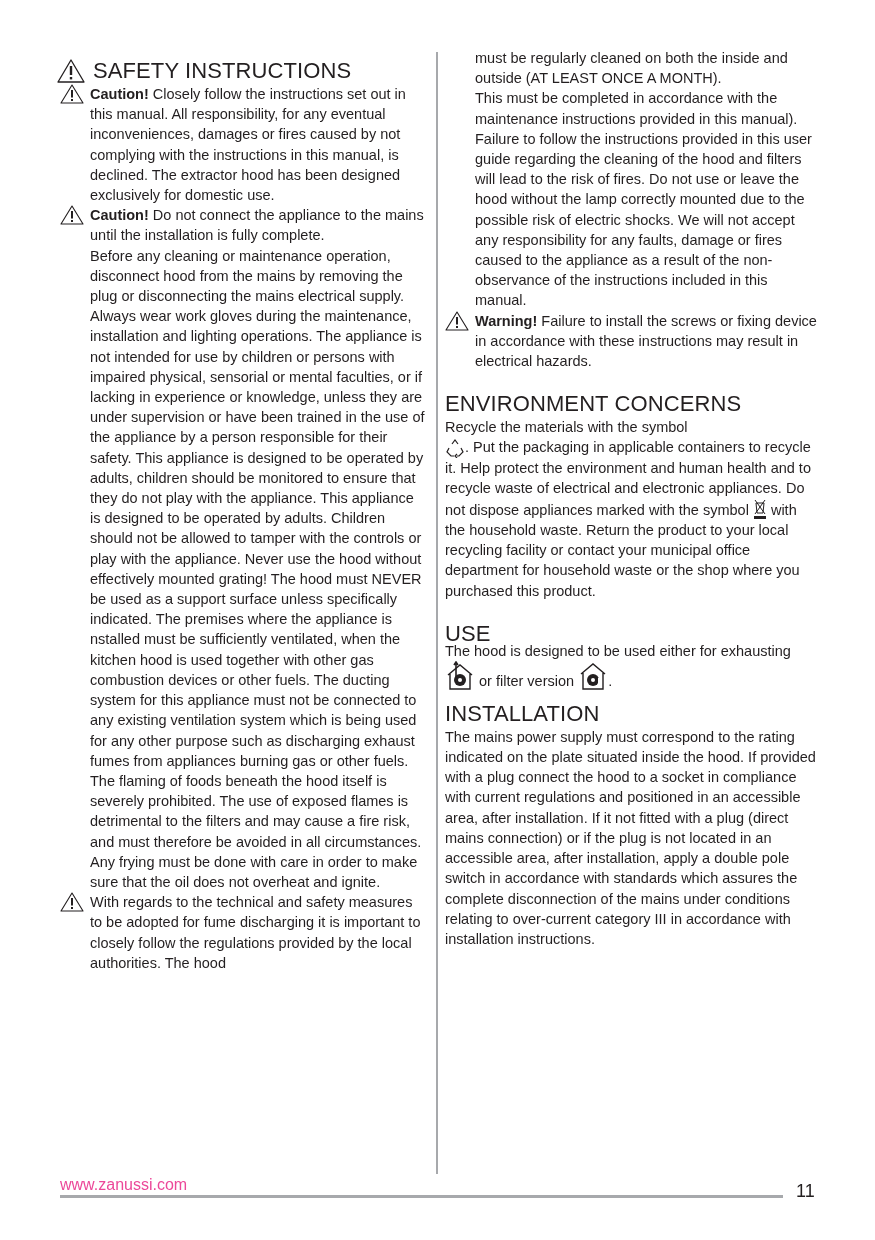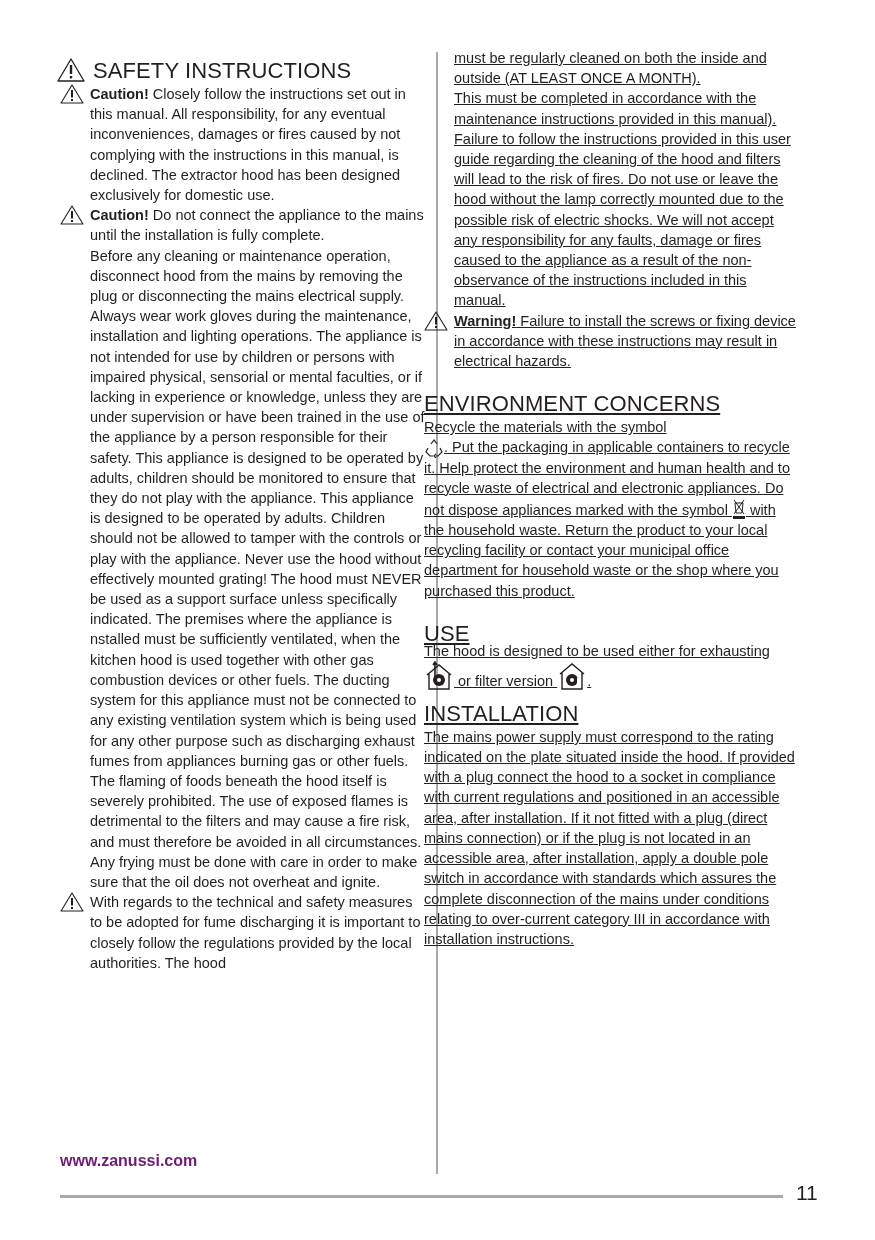--- a/index.html
+++ b/index.html
@@ -2,40 +2,40 @@
 <html><head>
 <meta charset="utf-8">
 <style>
   html, body { margin: 0; padding: 0; background: #ffffff; }
   body {
     width: 875px; height: 1240px; position: relative; overflow: hidden;
     font-family: "Liberation Sans", sans-serif; color: #231f20;
   }
   .col { position: absolute; top: 0; }
   .col-left { left: 60px; width: 368px; top: 58px; }
-  .col-right { left: 424px; width: 372px; top: 48px; text-decoration: underline; }
+  .col-right { left: 445px; width: 372px; top: 48px; }
   .divider-v {
     position: absolute; left: 436px; top: 52px; width: 2px; height: 1122px;
     background: #a7a9ac;
   }
   .footer-rule {
     position: absolute; left: 60px; top: 1195px; width: 723px; height: 3px;
     background: #a7a9ac;
   }
   .footer-url {
-    position: absolute; left: 60px; top: 1152px; font-size: 16px; font-weight: bold;
-    color: #701a75;
+    position: absolute; left: 60px; top: 1176px; font-size: 16px; font-weight: normal;
+    color: #ec4899;
   }
   .page-num {
-    position: absolute; left: 796px; top: 1181px; font-size: 21px; color: #231f20;
+    position: absolute; left: 796px; top: 1181px; font-size: 18px; color: #231f20;
   }
   h1.sec {
     font-weight: normal; font-size: 22px; margin: 0; line-height: 26px; letter-spacing: 0.1px;
   }
-  .col-left h1.sec { display: flex; align-items: flex-start; }
+  .col-left h1.sec { display: flex; align-items: center; }
   .p { font-size: 14.5px; line-height: 20.2px; margin: 0; }
   .warn-row { position: relative; padding-left: 30px; }
   .warn-icon {
     position: absolute; left: 0; top: 0; width: 24px; height: 20px; display: inline-block;
   }
   .h-warn { width: 28px; height: 24px; margin-right: 8px; display: inline-block; }
   b.lbl { font-weight: bold; }
   .inline-icon { display: inline-block; vertical-align: bottom; }
   .sec-gap { height: 20px; }
 </style>

